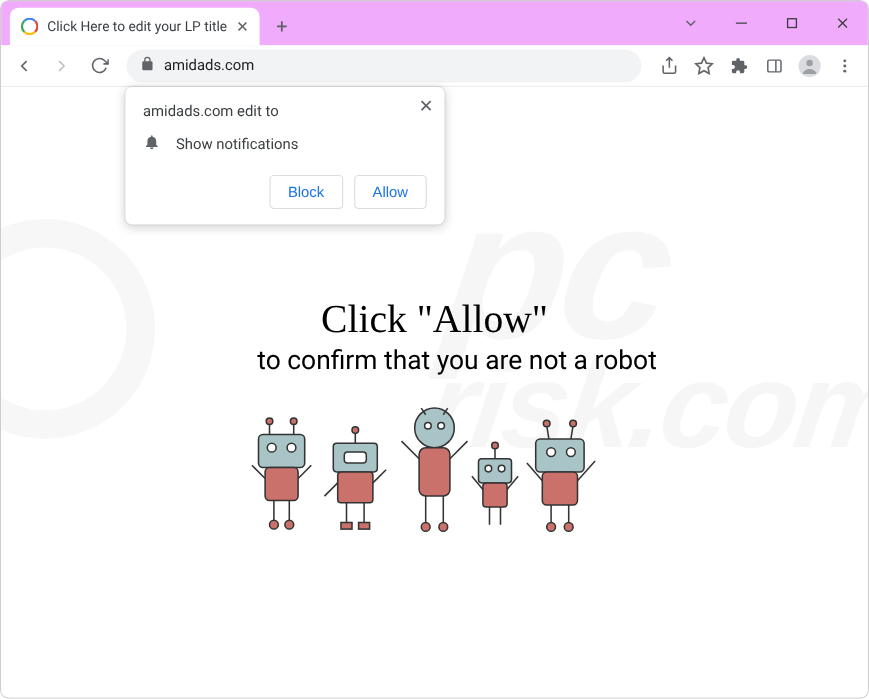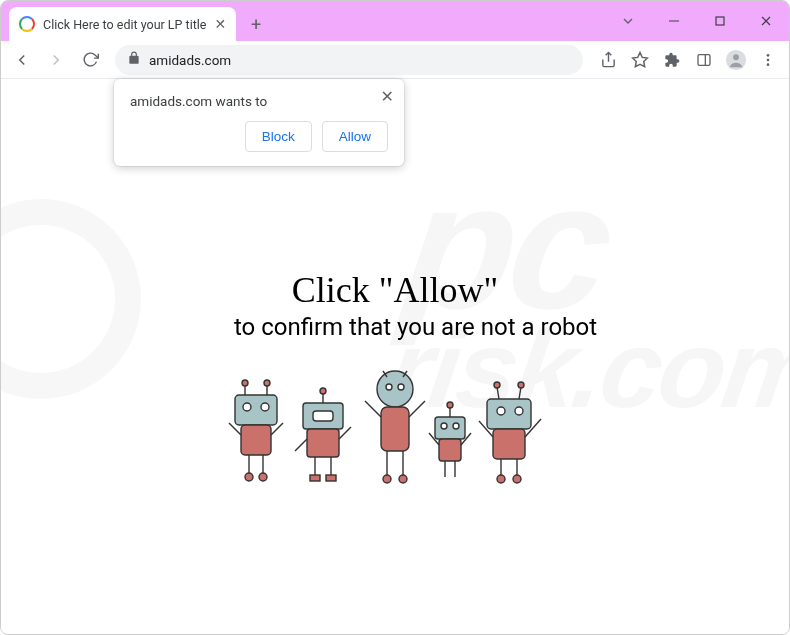--- a/index.html
+++ b/index.html
@@ -360,18 +360,26 @@
           <line x1="292" y1="94" x2="292" y2="110"></line>
         <circle cx="276" cy="114" r="4" fill="#c9716a"></circle>
           <circle cx="292" cy="114" r="4" fill="#c9716a"></circle>
       </g>
     </svg>
   </div>
 </div>
 
 <div class="perm">
   <span class="close">✕</span>
-  <div class="row1">amidads.com wants to</div>
+  <div class="row1">amidads.com edit to</div>
+  <div class="row2">
+    <span class="bell">
+      <svg width="16" height="16" viewBox="0 0 24 24" fill="currentColor">
+          <path d="M12 22a2.5 2.5 0 0 0 2.5-2.5h-5A2.5 2.5 0 0 0 12 22zm6-6V11a6 6 0 0 0-5-5.9V4a1 1 0 1 0-2 0v1.1A6 6 0 0 0 6 11v5l-2 2v1h16v-1z"></path>
+        </svg>
+    </span>
+    <span>Show notifications</span>
+  </div>
   <div class="actions">
     <button>Block</button>
     <button>Allow</button>
   </div>
 </div>
 
 </body></html>

